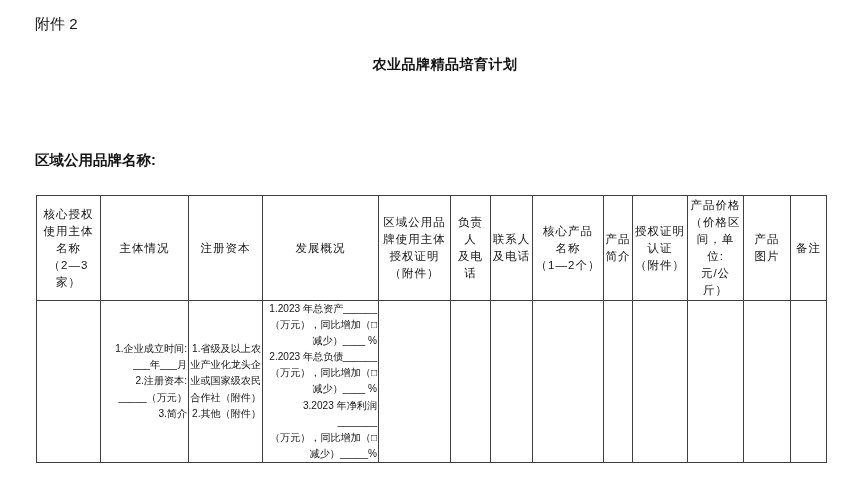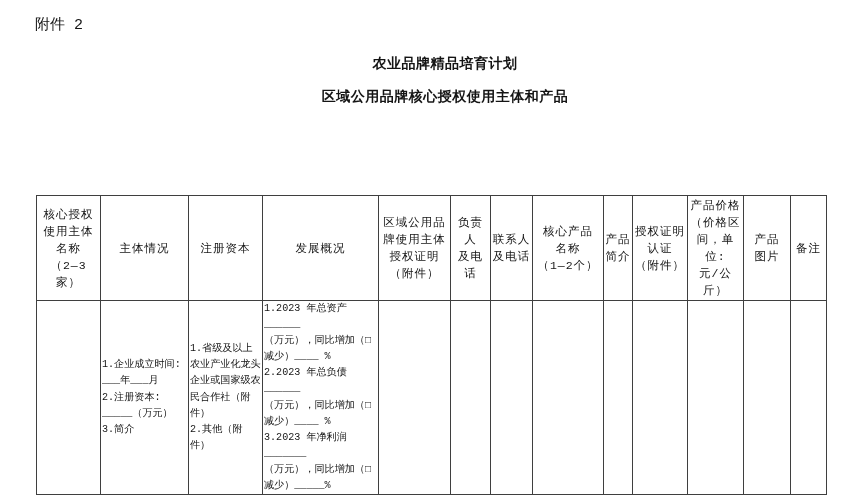--- a/index.html
+++ b/index.html
@@ -1,21 +1,21 @@
 <!DOCTYPE html>
 <html><head>
 <meta charset="utf-8">
 <style>
   html,body { margin:0; padding:0; background:#ffffff; }
   .page {
     position:relative;
     width:851px; height:504px;
     background:#ffffff;
     color:#141414;
-    font-family:Liberation Mono, monospace;
+    font-family:Liberation Sans, sans-serif;
     overflow:hidden;
   }
   .attachment {
     position:absolute; left:35px; top:15px;
     font-size:15px;
   }
   .title-block {
     position:absolute; left:40px; top:48px; width:810px;
     text-align:center;
     font-weight:bold;
@@ -47,37 +47,37 @@
     line-height:17px;
     text-align:center;
     vertical-align:middle;
     letter-spacing:1px;
     padding:1px;
   }
   table.rec td {
     height:158px;
     font-size:10.1px;
     line-height:16.1px;
-    text-align:left;
+    text-align:right;
     vertical-align:middle;
     padding:0 1px;
   }
 </style>
 </head>
 <body>
 
 <div class="page">
 
   <div class="attachment">附件 2</div>
 
   <div class="title-block">
     <div>农业品牌精品培育计划</div>
-    <div>区域公用品牌核心授权使用主体和产品</div>
   </div>
 
+  <div class="brand-label">区域公用品牌名称:</div>
 
   <table class="rec">
     <colgroup>
       <col style="width:64px">
       <col style="width:88px">
       <col style="width:74px">
       <col style="width:116px">
       <col style="width:72px">
       <col style="width:40px">
       <col style="width:42px">

